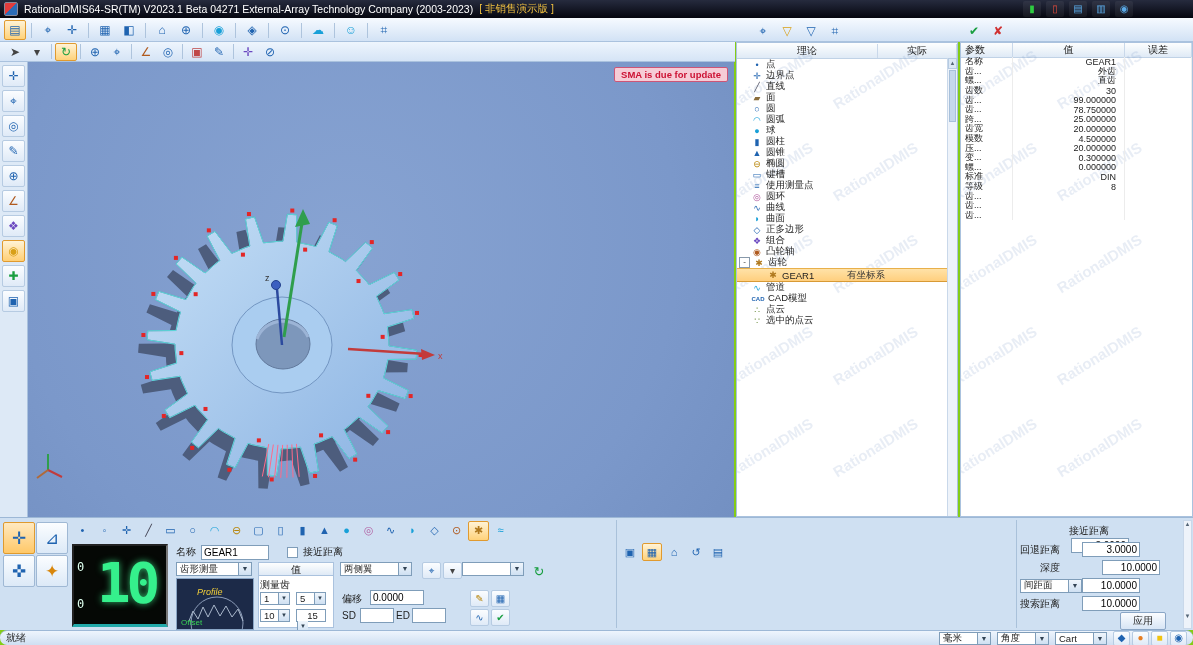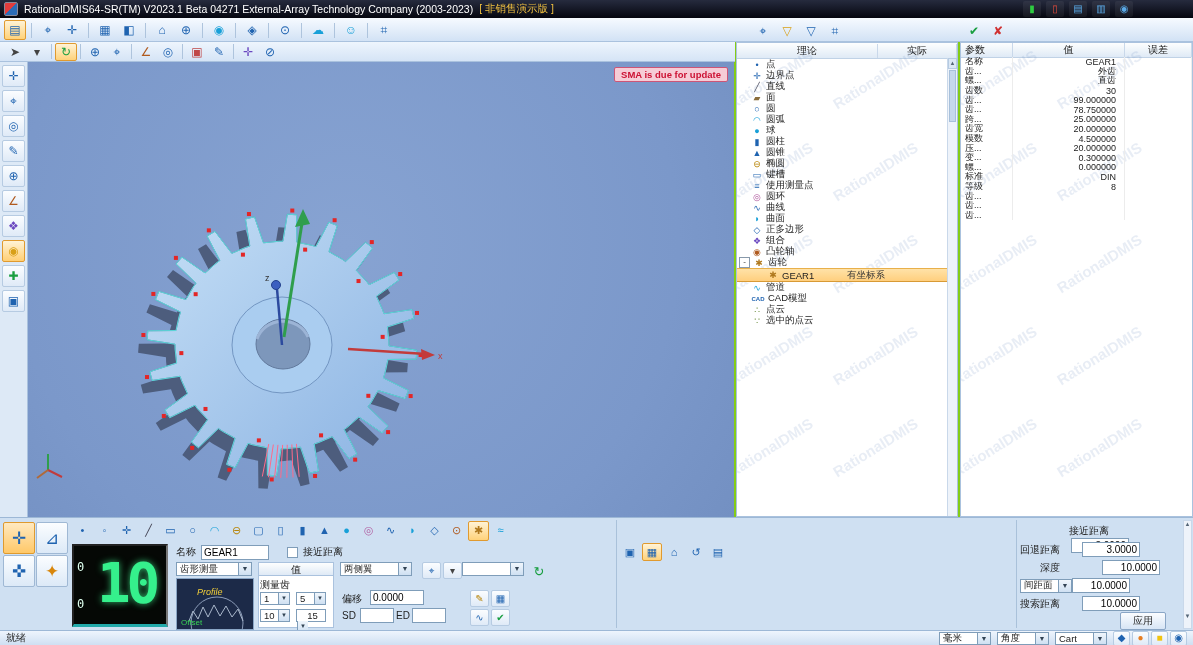--- a/index.html
+++ b/index.html
@@ -132,21 +132,21 @@
   .dist-row .dlbl{width:62px;}
   .dist-row .txt{width:52px;text-align:right;}
   .apply-btn{position:absolute;right:14px;top:92px;width:44px;height:16px;font-size:10px;
     background:linear-gradient(#fbfdff,#d7e5f5);border:1px solid #8aa6c6;border-radius:2px;
     text-align:center;line-height:15px;}
   .bscroll{position:absolute;left:1183px;top:2px;width:9px;height:109px;background:#eef3fa;
     border:1px solid #c9d8ea;font-size:6px;color:#567;text-align:center;box-sizing:border-box;}
   
   .statusbar{position:absolute;left:0;top:630px;width:100%;height:15px;
     background:linear-gradient(#eef5fd,#cfdff2);border-top:1px solid #9db8d6;display:flex;
-    align-items:center;font-size:10px;box-sizing:border-box;padding:0 6px;gap:6px;}
+    align-items:center;font-size:10px;box-sizing:border-box;padding:0 6px;gap:6px;border-radius:7px;}
   .statusbar .spacer{flex:1;}
   .statusbar .dd{width:52px;height:13px;}
   .statusbar .icon-btn{width:15px;height:13px;font-size:10px;}
   .preview{position:absolute;left:176px;top:60px;border:1px solid #8aa6c6;}
 </style>
 </head>
 <body>
 
 <div id="app">
 
@@ -655,21 +655,21 @@
       </div>
       <div class="dist-row" style="top:22px;align-items:flex-end;">
         <span class="dlbl">回退距离</span>
         <input class="txt" value="3.0000" style="">
       </div>
       <div class="dist-row" style="top:40px;justify-content:center;">
         <span class="dlbl">深度</span>
         <input class="txt" value="10.0000" style="">
       </div>
       <div class="dist-row" style="top:58px;">
-        <span class="dd" style="width:52px;margin-right:0;">
+        <span class="dd" style="width:62px;margin-right:0;">
           <span class="val">间距面</span>
           <span class="arr">▼</span>
         </span>
         <input class="txt" value="10.0000" style="">
       </div>
       <div class="dist-row" style="top:76px;">
         <span class="dlbl">搜索距离</span>
         <input class="txt" value="10.0000" style="">
       </div>
       <div class="apply-btn">应用</div>

